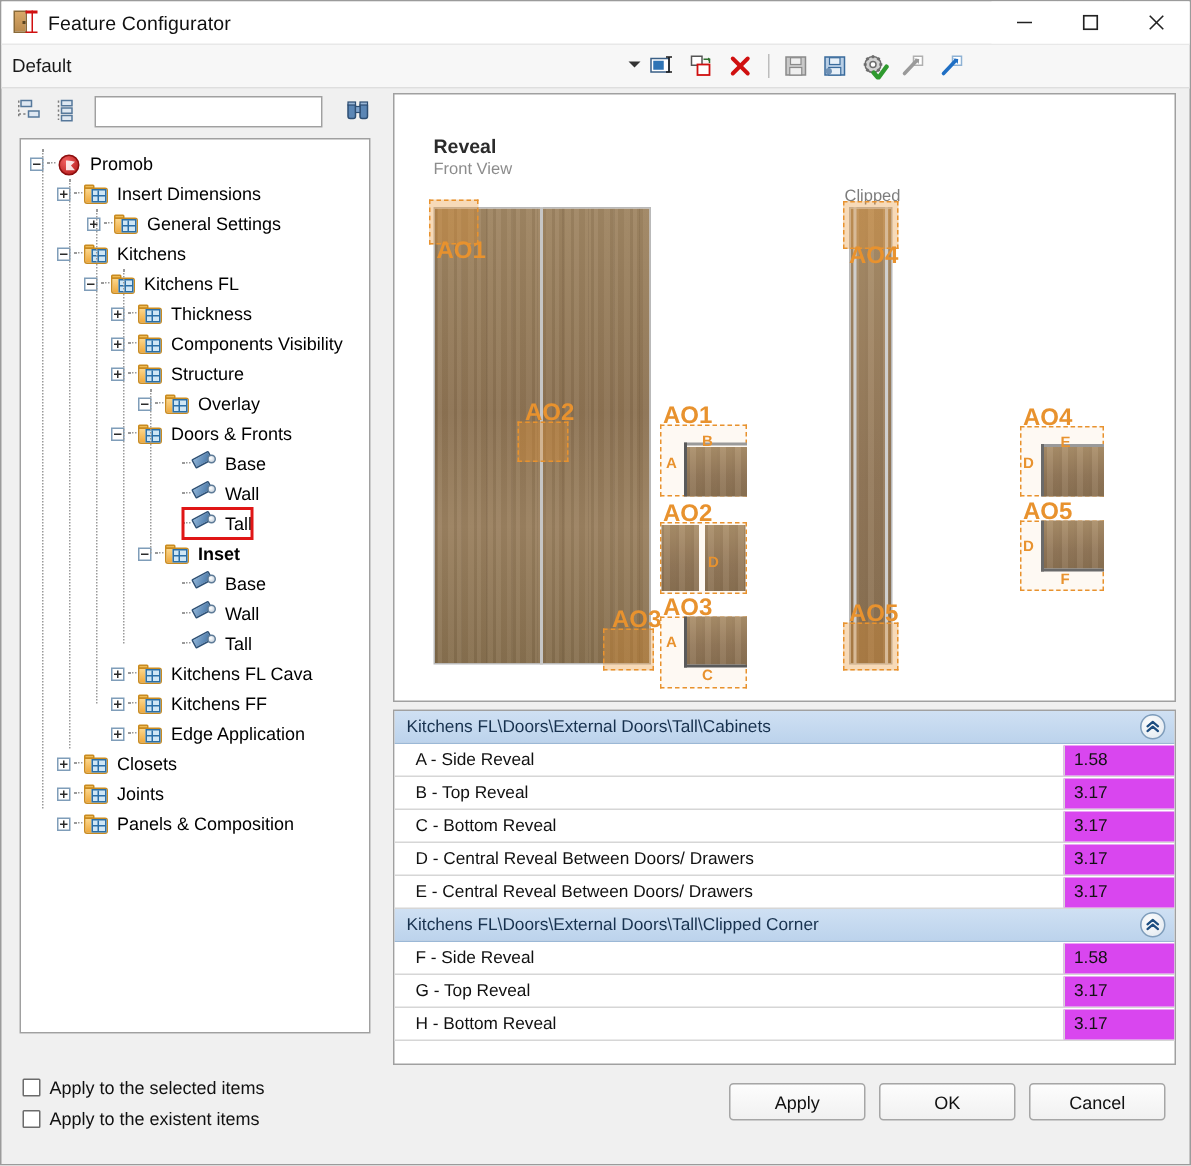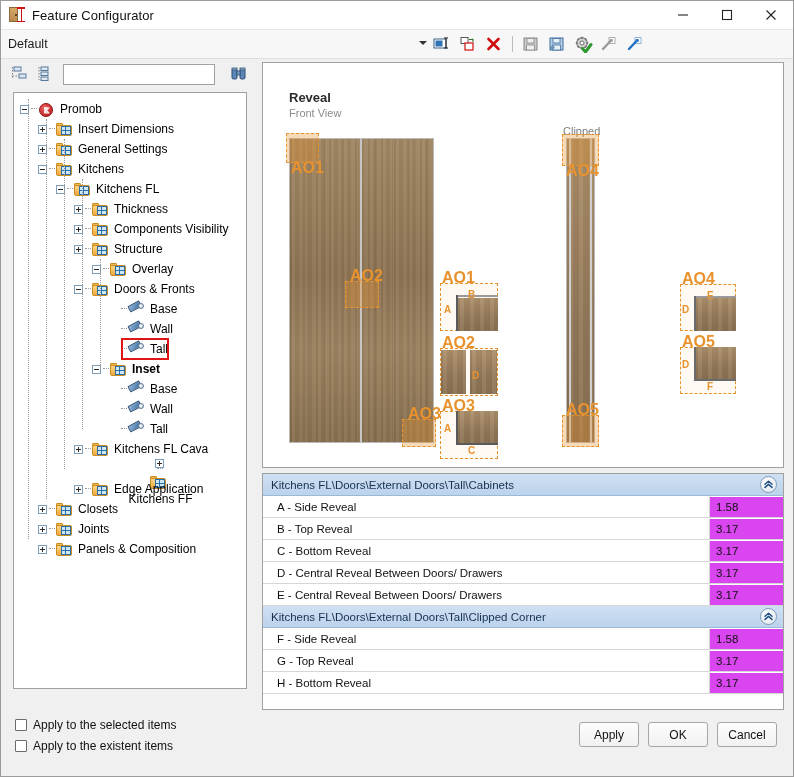--- a/index.html
+++ b/index.html
@@ -222,21 +222,21 @@
     height:66px;flex:0 0 66px;
     display:flex;align-items:flex-start;position:relative;
     padding-top:8px;box-sizing:border-box;
   }
   .chk-wrap{margin-left:14px;display:flex;flex-direction:column;gap:7px;}
   .chk{display:flex;align-items:center;gap:6px;}
   .cbox{width:12px;height:12px;border:1px solid #6b6b6b;background:#fff;box-sizing:border-box;border-radius:1px;}
   .chk span{font-size:12px;color:#111;}
   .btns{position:absolute;right:16px;top:12px;display:flex;gap:9px;}
   .btn{
-    width:60px;height:25px;border:1px solid #a6a6a6;border-radius:3px;
+    width:91px;height:25px;border:1px solid #a6a6a6;border-radius:3px;
     background:linear-gradient(180deg,#fdfdfd,#f1f1f1);
     display:flex;align-items:center;justify-content:center;
     font-size:12px;color:#111;box-sizing:border-box;
   }
 </style>
 </head>
 <body>
 
 <div class="window">
 
@@ -397,21 +397,21 @@
               <div class="dots"></div>
               <div class="ico">
                 <div class="folder">
                   <div class="ft"></div>
                   <div class="fb"></div>
                   <div class="fg"></div>
                 </div>
               </div>
               <div class="tlabel">Insert Dimensions</div>
             </div>
-            <div class="tnode" style="padding-left: 24px;">
+            <div class="tnode" style="padding-left: 24px; margin-left: 20px;">
               <div class="exp plus"></div>
               <div class="dots"></div>
               <div class="ico">
                 <div class="folder">
                   <div class="ft"></div>
                   <div class="fb"></div>
                   <div class="fg"></div>
                 </div>
               </div>
               <div class="tlabel">General Settings</div>
@@ -583,21 +583,21 @@
               <div class="dots"></div>
               <div class="ico">
                 <div class="folder">
                   <div class="ft"></div>
                   <div class="fb"></div>
                   <div class="fg"></div>
                 </div>
               </div>
               <div class="tlabel">Kitchens FL Cava</div>
             </div>
-            <div class="tnode" style="padding-left: 60px; flex-direction: column;">
+            <div class="tnode" style="padding-left: 60px;">
               <div class="exp plus"></div>
               <div class="dots"></div>
               <div class="ico">
                 <div class="folder">
                   <div class="ft"></div>
                   <div class="fb"></div>
                   <div class="fg"></div>
                 </div>
               </div>
               <div class="tlabel">Kitchens FF</div>

